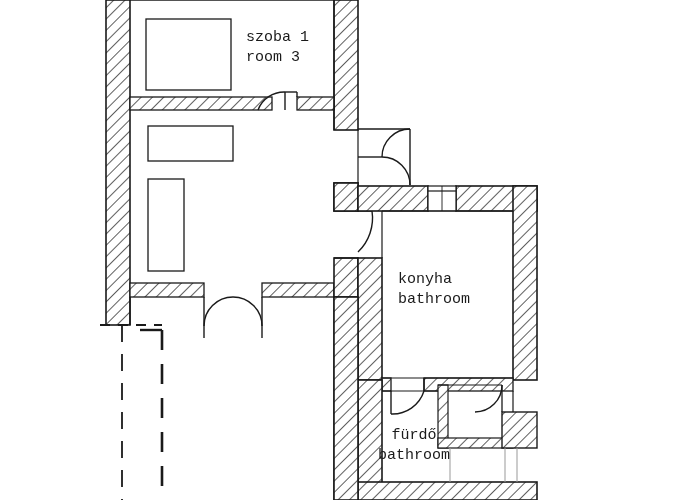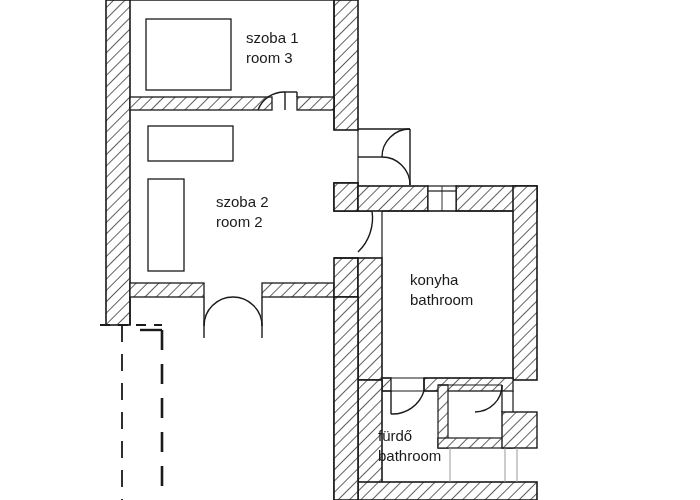--- a/index.html
+++ b/index.html
@@ -17,21 +17,21 @@
   }
   #plan-svg {
     position: absolute;
     top: 0;
     left: 0;
     width: 700px;
     height: 500px;
   }
   .room-label {
     position: absolute;
-    font-family: Liberation Sans, sans-serif;
+    font-family: Liberation Mono, monospace;
     font-size: 15px;
     color: #1a1a1a;
     line-height: 20px;
     white-space: nowrap;
     text-align: left;
   }
   .room-label span { display: block; }
 </style>
 </head>
 <body>
@@ -144,29 +144,25 @@
       <line x1="438" y1="385" x2="502" y2="385" stroke="#1a1a1a" stroke-width="1.2"></line>
 
     </g>
   </svg>
 
   <div class="room-label" style="left:246px; top:28px;">
     <span>szoba 1</span>
     <span>room 3</span>
   </div>
 
-  <div class="room-label" style="left:216px; top:192px;">
-    <span>szoba 2</span>
-    <span>room 2</span>
-  </div>
 
-  <div class="room-label" style="left:398px; top:270px;margin-left:12px;">
+  <div class="room-label" style="left:398px; top:270px;">
     <span>konyha</span>
     <span>bathroom</span>
   </div>
 
 
-  <div class="room-label" style="left:378px; top:426px;">
+  <div class="room-label" style="left:378px; top:426px;text-align:center;">
     <span>fürdő</span>
     <span>bathroom</span>
   </div>
 
 </div>
 
 </body></html>

